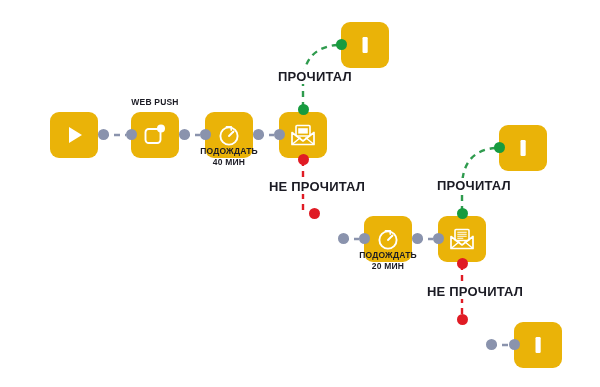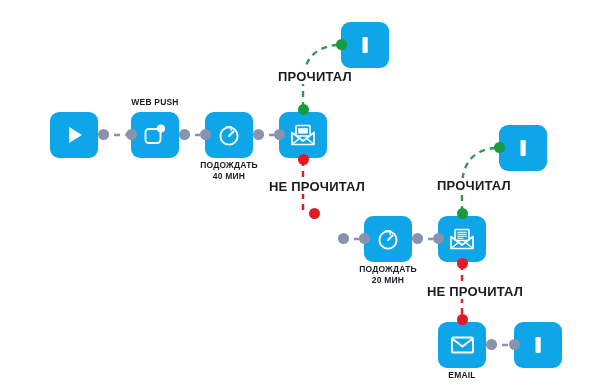--- a/index.html
+++ b/index.html
@@ -23,42 +23,42 @@
     top: 0;
     width: 600px;
     height: 387px;
     pointer-events: none;
   }
   .node {
     position: absolute;
     width: 48px;
     height: 46px;
     border-radius: 9px;
-    background: #0ea5e9;
+    background: #eab308;
     box-sizing: border-box;
     display: flex;
     align-items: center;
     justify-content: center;
     z-index: 3;
   }
   .node svg { display: block; }
   .node-label {
     position: absolute;
     left: 50%;
     transform: translateX(-50%);
     white-space: nowrap;
     font-size: 8.5px;
     font-weight: bold;
     color: #1b1b24;
     letter-spacing: 0.2px;
     text-align: center;
     line-height: 11px;
     z-index: 4;
   }
-  .node-label.below { top: 48px; text-align: center; }
+  .node-label.below { top: 34px; text-align: center; }
   .node-label.above { bottom: 50px; }
   .edge-label {
     position: absolute;
     white-space: nowrap;
     font-size: 13px;
     font-weight: bold;
     color: #1b1b24;
     letter-spacing: 0.2px;
     background: #ffffff;
     padding: 0 2px;
@@ -193,29 +193,20 @@
 
   <div class="node" style="left:499px; top:125px;">
     <span>
       <svg width="20" height="24" viewBox="0 0 20 24">
           <rect x="7.5" y="4" width="5.2" height="16" rx="1.2" fill="#ffffff"></rect>
         </svg>
     </span>
   </div>
   <div class="port green" style="left:494px; top:142px;"></div>
 
-  <div class="node" style="left:438px; top:322px;">
-    <span>
-      <svg width="27" height="22" viewBox="0 0 27 22">
-        <rect x="3" y="3.5" width="21" height="15" rx="1.6" fill="none" stroke="#ffffff" stroke-width="1.9"></rect>
-        <path d="M3.8 5 L13.5 12.6 L23.2 5" fill="none" stroke="#ffffff" stroke-width="1.9" stroke-linejoin="round"></path>
-      </svg>
-    </span>
-    <div class="node-label below">EMAIL</div>
-  </div>
   <div class="port red" style="left:457px; top:314px;"></div>
   <div class="port gray" style="left:486px; top:339px;"></div>
 
   <div class="node" style="left:514px; top:322px;">
     <span>
       <svg width="20" height="24" viewBox="0 0 20 24">
           <rect x="7.5" y="4" width="5.2" height="16" rx="1.2" fill="#ffffff"></rect>
         </svg>
     </span>
   </div>

